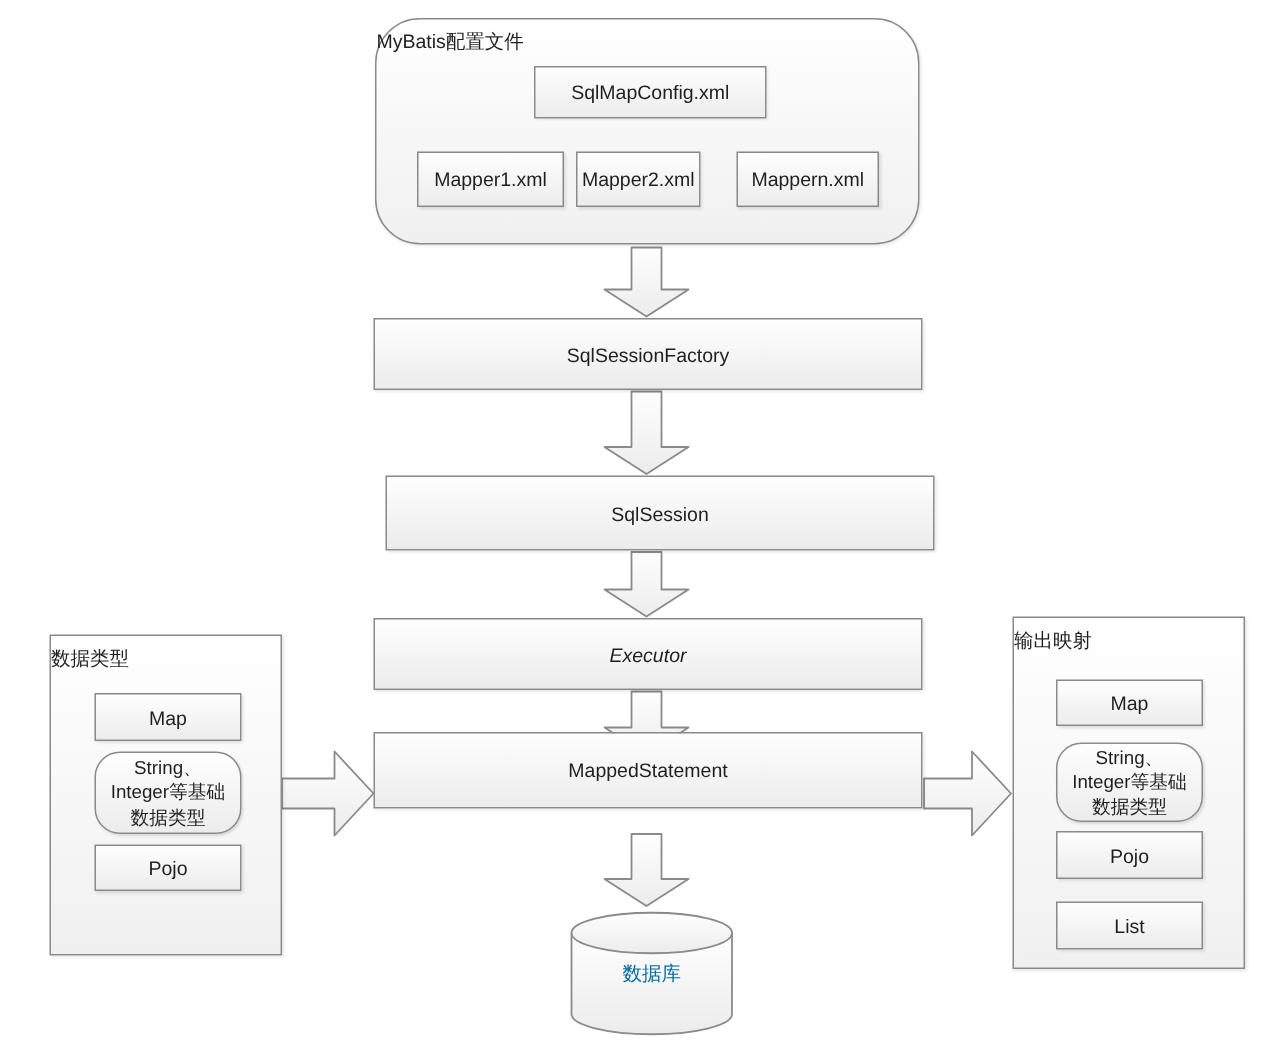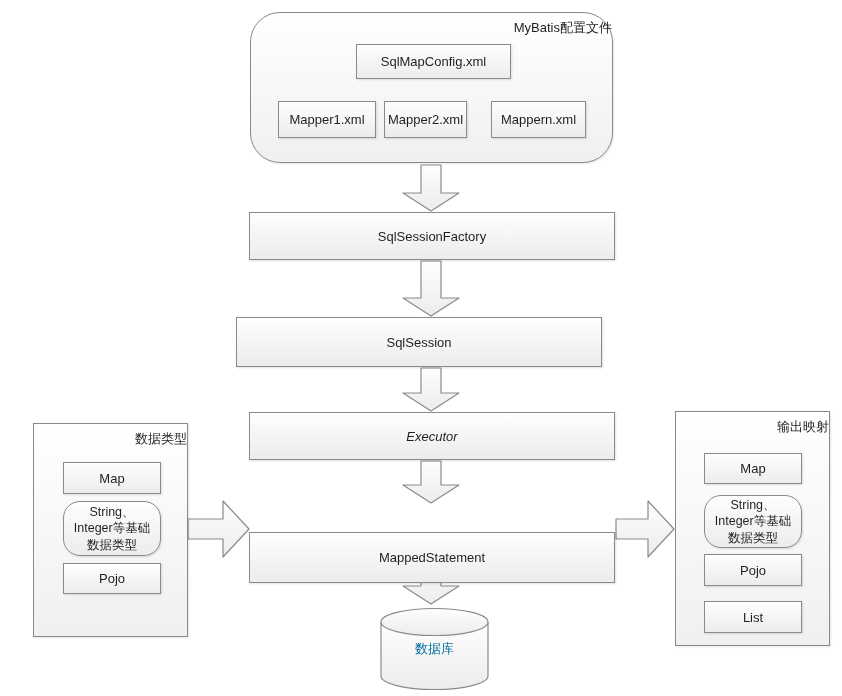--- a/index.html
+++ b/index.html
@@ -24,21 +24,21 @@
     box-shadow:1px 1px 2px rgba(0,0,0,0.12);
   }
   .group {
     position:absolute; box-sizing:border-box;
     border:1px solid var(--border);
     background:linear-gradient(to bottom, #ffffff 0%, #f0f0f0 100%);
     box-shadow:1px 1px 2px rgba(0,0,0,0.10);
   }
   .roundrect { border-radius:30px; }
   .grp-title {
-    position:absolute; left:0; right:0; top:6px; text-align:right;
+    position:absolute; left:0; right:0; top:6px; text-align:left;
     font-size:13px; color:var(--text);
   }
   .multiline { white-space:pre-line; font-size:12.5px; line-height:1.32;border-radius:17px; }
   .flow-label { font-size:13px; }
   .db-label {
     position:absolute; left:381px; top:640px; width:107px; text-align:center;
     font-size:13px; color:#0369a1;
   }
 </style>
 </head>
@@ -69,23 +69,23 @@
 
   <div class="group roundrect" style="left:250px; top:12px; width:363px; height:151px;">
     <div class="grp-title">MyBatis配置文件</div>
     <div class="box" style="left:105px; top:31px; width:155px; height:35px;">SqlMapConfig.xml</div>
     <div class="box" style="left:27px; top:88px; width:98px; height:37px;">Mapper1.xml</div>
     <div class="box" style="left:133px; top:88px; width:83px; height:37px;">Mapper2.xml</div>
     <div class="box" style="left:240px; top:88px; width:95px; height:37px;">Mappern.xml</div>
   </div>
 
   <div class="box flow-label" style="left:249px; top:212px; width:366px; height:48px;">SqlSessionFactory</div>
-  <div class="box flow-label" style="left:236px; top:317px; width:366px; height:50px;">SqlSession</div>
+  <div class="box flow-label" style="left:257px; top:317px; width:366px; height:50px;">SqlSession</div>
   <div class="box flow-label" style="left:249px; top:412px; width:366px; height:48px;font-style:italic;">Executor</div>
-  <div class="box flow-label" style="left:249px; top:532px; width:366px; height:51px;">MappedStatement</div>
+  <div class="box flow-label" style="left:249px; top:488px; width:366px; height:51px;">MappedStatement</div>
 
   <div class="group" style="left:33px; top:423px; width:155px; height:214px;">
     <div class="grp-title">数据类型</div>
     <div class="box" style="left:29px; top:38px; width:98px; height:32px;">Map</div>
     <div class="box multiline" style="left:29px; top:77px; width:98px; height:55px;">String、
 Integer等基础
 数据类型</div>
     <div class="box" style="left:29px; top:139px; width:98px; height:31px;">Pojo</div>
   </div>
 

